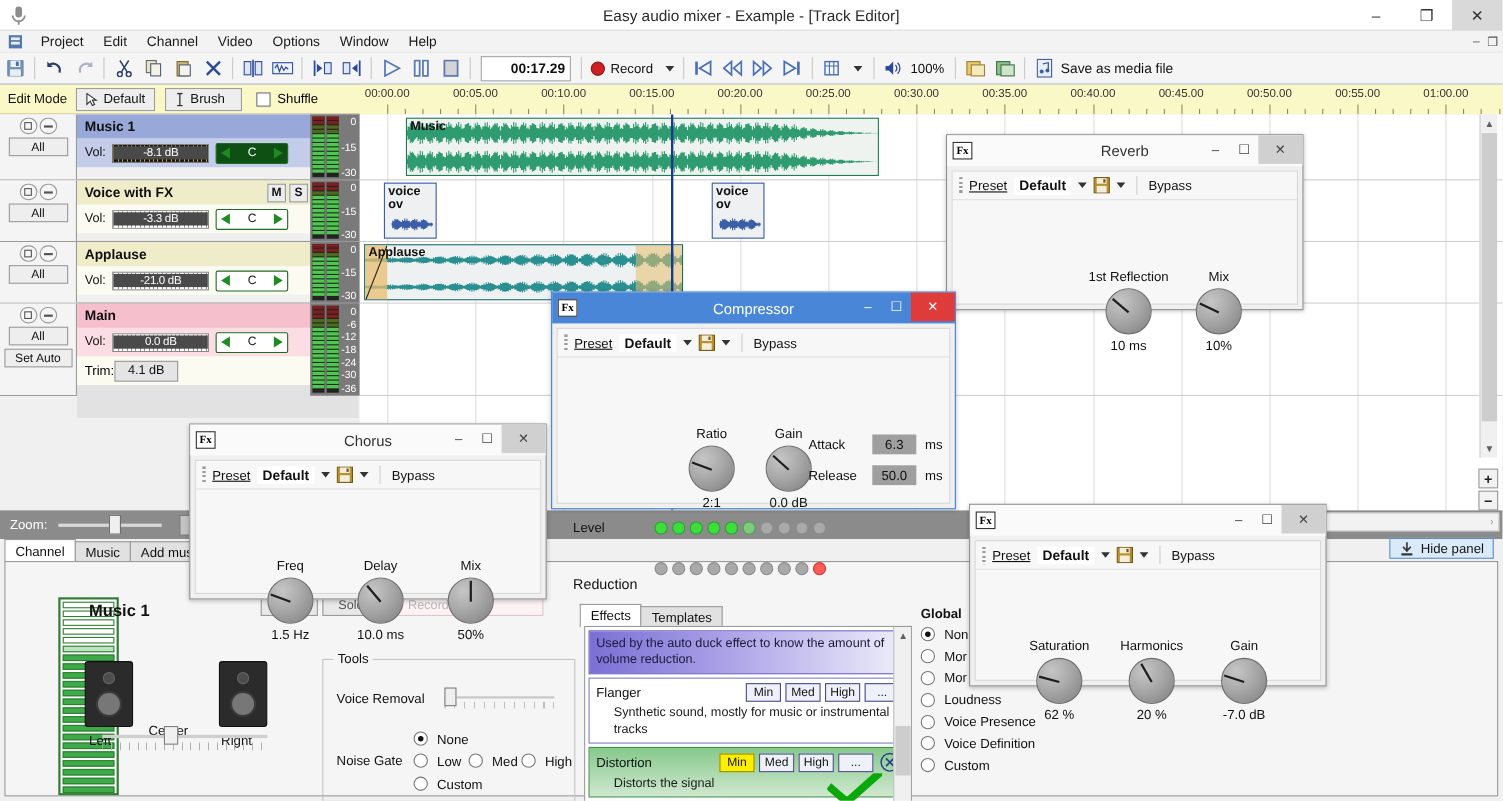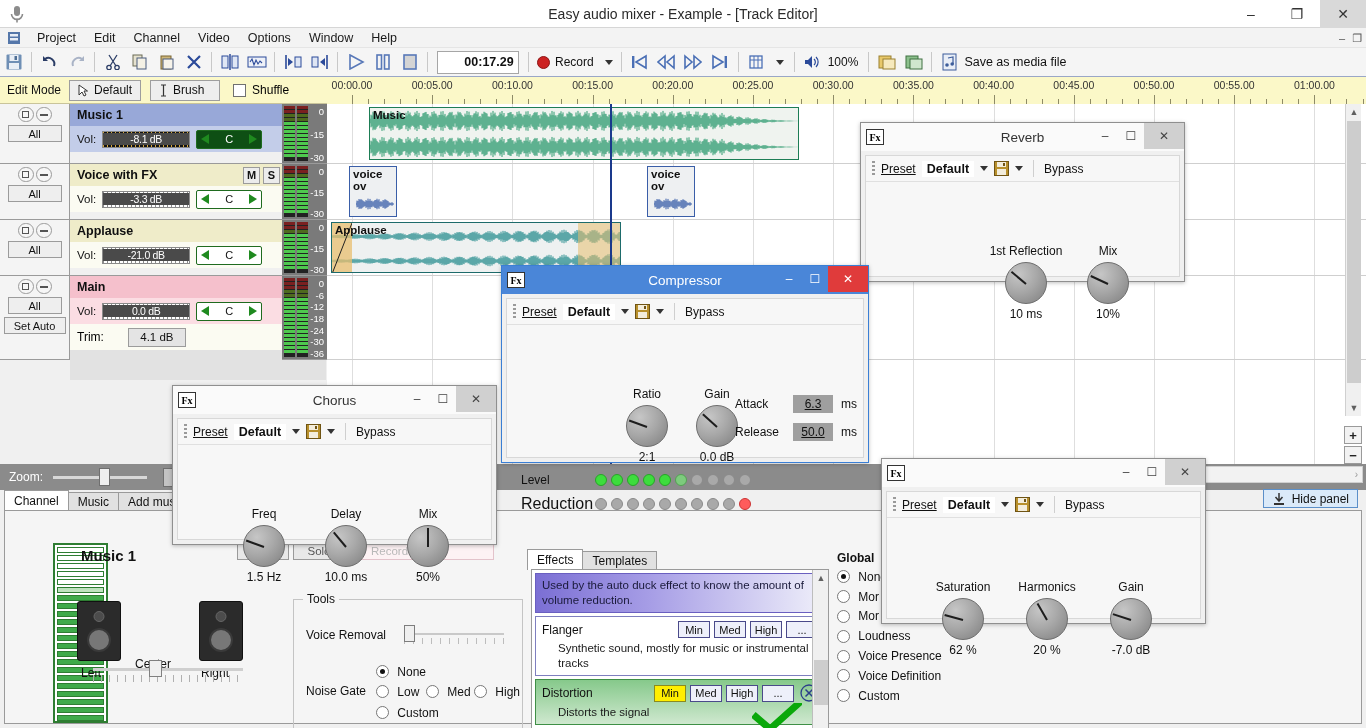--- a/index.html
+++ b/index.html
@@ -112,21 +112,21 @@
     background:repeating-linear-gradient(90deg,#8a8a8a 0px,#8a8a8a 1px,#ffffff 1px,#ffffff 4px);}
   .volslider .vval { position:absolute; left:0; right:0; top:1px; text-align:center;
     font-size:10.5px; color:#fff; background:#4a4a4a; padding:0 1px; z-index:2; letter-spacing:-0.3px;}
   .panctl { width:66px; height:19px; border:1px solid #1f6b1f; background:#fff; border-radius:2px;
             display:flex; align-items:center; justify-content:space-between; padding:0 4px; }
   .tri-l { width:0;height:0;border-top:5px solid transparent;border-bottom:5px solid transparent;
            border-right:8px solid #1f8a1f;}
   .tri-r { width:0;height:0;border-top:5px solid transparent;border-bottom:5px solid transparent;
            border-left:8px solid #1f8a1f;}
   .pan-c { font-size:11px; color:#111;}
-  .trim-row { height:26px; display:flex; align-items:center; padding-left:7px; gap:24px;text-align:center;}
+  .trim-row { height:26px; display:flex; align-items:center; padding-left:7px; gap:0;text-align:center;}
   .trim-btn { width:58px;height:19px;border:1px solid #9b9b9b;background:#e4e4e4;
               font-size:11.5px; display:flex;align-items:center;justify-content:center;color:#111;}
 
   
   .meterzone { position:absolute; left:282px; top:104px; width:45px; }
   .meterblk { position:relative; border-bottom:1px solid #9a9a9a; background:#7a7a7a; }
   .mtrs { position:absolute; left:2px; top:2px; display:flex; gap:2px; }
   .mtr { width:11px; background:#222; position:relative; }
   .mscale { position:absolute; right:2px; top:0; width:22px; height:100%; }
   .mscale span { position:absolute; right:1px; font-size:9.5px; color:#fff; }
@@ -235,21 +235,21 @@
   .knobwrap { position:absolute; text-align:center; }
   .knobname { font-size:12px; color:#111; white-space:nowrap; }
   .knob { width:42px; height:42px; border-radius:50%; margin:4px auto 3px;
           background:radial-gradient(circle at 32% 28%, #c6c6c6 0%, #a8a8a8 45%, #7e7e7e 100%);
           border:1px solid #6d6d6d; position:relative; }
   .knob i { position:absolute; left:50%; top:50%; width:19px; height:2px; background:#1d1d1d;
             transform-origin:0 50%; display:block; }
   .knobval { font-size:12px; color:#111; white-space:nowrap; }
 
   .numfield { display:inline-flex; align-items:center; justify-content:center;
-              width:40px;height:18px;background:#9f9f9f;color:#111;font-size:12px;text-decoration:underline;}
+              width:40px;height:18px;background:#9f9f9f;color:#111;font-size:12px;}
 
   .led { width:12px;height:12px;border-radius:50%; background:#a9a9a9; border:1px solid #8a8a8a;
          display:inline-block; margin-right:4px;}
   .led.g { background:#3ddd3d; border-color:#28a428;}
   .led.gd { background:#7dcb7d; border-color:#54a154;}
   .led.r { background:#ff5b5b; border-color:#cc3333;}
 
   .scrollbar-v { position:absolute; width:16px; background:#f0f0f0; border-left:1px solid #d0d0d0;}
   .sb-arrow { width:16px;height:16px;display:flex;align-items:center;justify-content:center;
               font-size:9px;color:#606060;}
@@ -1266,21 +1266,21 @@
               <span class="led g"></span>
               <span class="led g"></span>
               <span class="led g"></span>
               <span class="led gd"></span>
               <span class="led"></span>
               <span class="led"></span>
               <span class="led"></span>
               <span class="led"></span>
             </div>
             <div style="position:absolute;left:14px;top:170px;display:flex;align-items:center;">
-              <span style="font-size:16px;color:#111;width:74px;">Reduction</span>
+              <span style="font-size:13px;color:#111;width:74px;margin-top:28px;">Reduction</span>
               <span class="led"></span>
               <span class="led"></span>
               <span class="led"></span>
               <span class="led"></span>
               <span class="led"></span>
               <span class="led"></span>
               <span class="led"></span>
               <span class="led"></span>
               <span class="led"></span>
               <span class="led r"></span>

